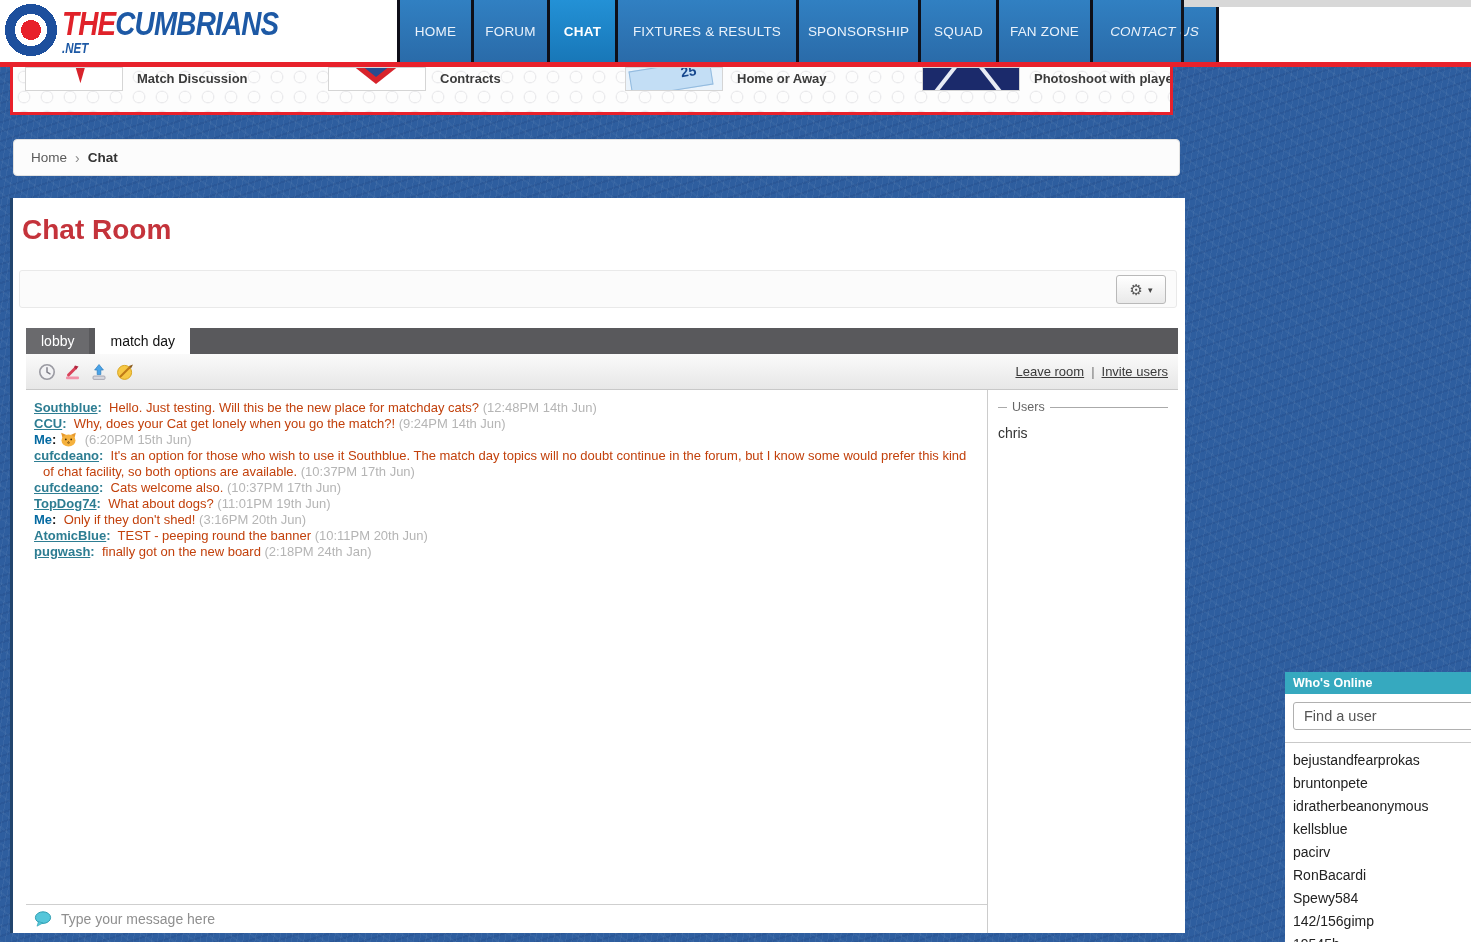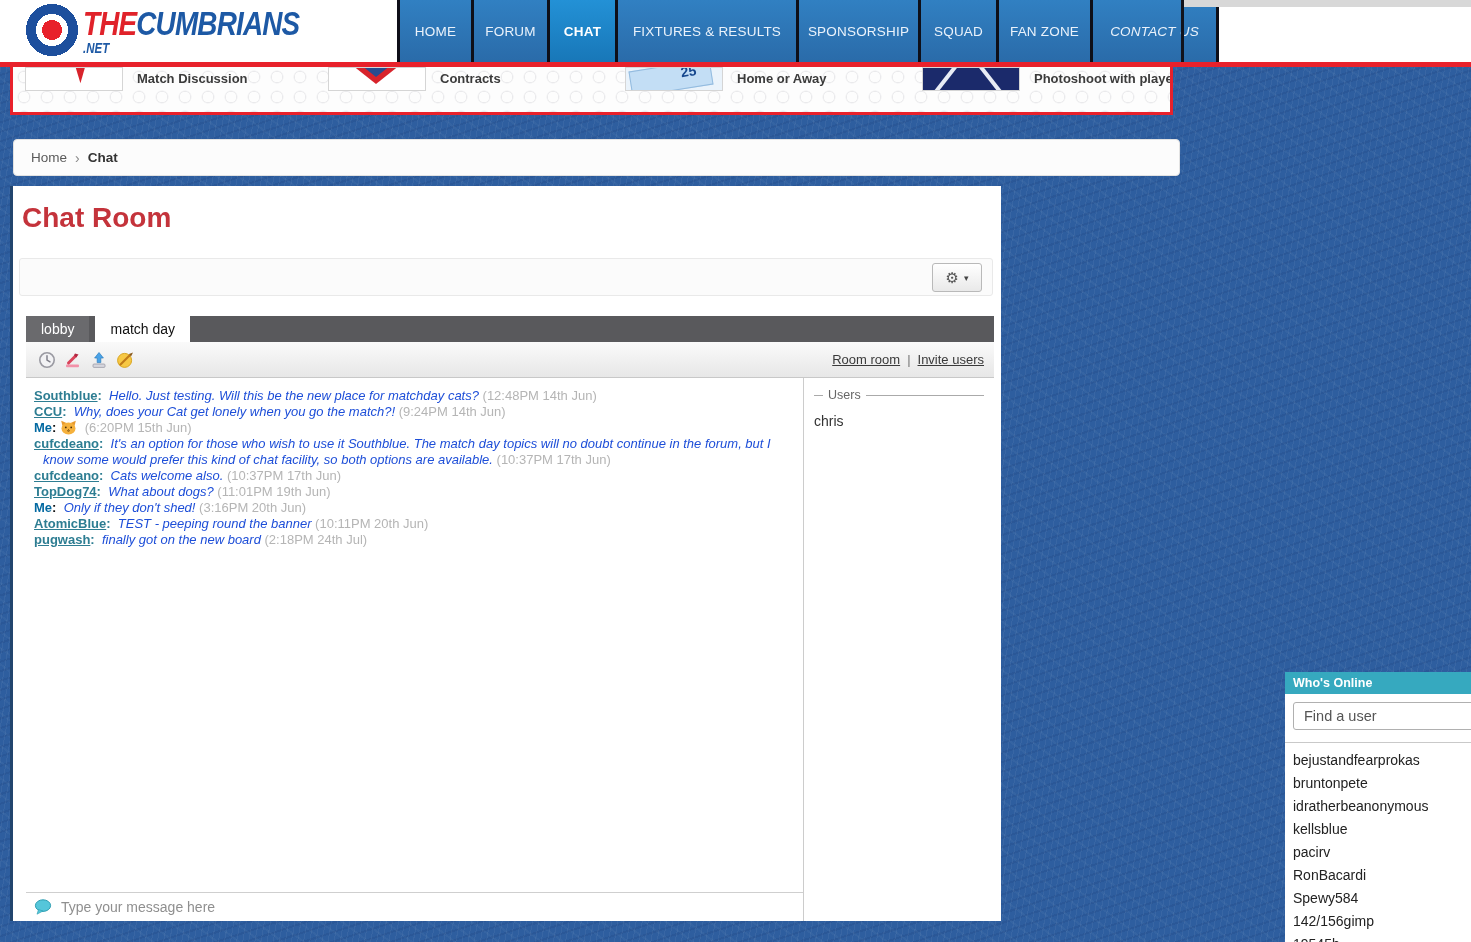--- a/index.html
+++ b/index.html
@@ -9,21 +9,21 @@
     background-color:#2e5e9f;
     background-image:
       repeating-linear-gradient(100deg, rgba(255,255,255,.05) 0 1px, transparent 1px 6px),
       repeating-linear-gradient(-18deg, rgba(10,30,85,.10) 0 2px, transparent 2px 9px),
       repeating-linear-gradient(37deg, rgba(255,255,255,.035) 0 2px, transparent 2px 13px);
   }
   
   #header{position:absolute;left:0;top:0;width:1471px;height:62px;background:#fff;}
   #top-right-strip{position:absolute;left:1182px;top:0;width:289px;height:7px;background:#d8d8d8;}
   #nav-right-divider{position:absolute;left:1181px;top:0;width:3px;height:62px;background:#11131c;}
-  #logo{position:absolute;left:25px;top:3px;display:flex;align-items:center;cursor:pointer;}
+  #logo{position:absolute;left:4px;top:3px;display:flex;align-items:center;cursor:pointer;}
   .bullseye{width:54px;height:54px;border-radius:50%;
     background:radial-gradient(circle at 50% 50%, #e8212b 0 10px, #ffffff 10px 16px, #1d4f9d 16px 26px, #fff 26px);}
   .logo-text{margin-left:4px;transform:scaleX(.82);transform-origin:left center;line-height:1;}
   .logo-row1{font-size:34px;font-weight:bold;font-style:italic;letter-spacing:-1px;white-space:nowrap;}
   .logo-the{color:#e0222a;}
   .logo-cumbrians{color:#1d59a5;}
   .logo-net{color:#1d59a5;font-size:14px;font-weight:bold;font-style:italic;margin-top:1px;}
   #main-nav{position:absolute;left:397px;top:0;height:62px;display:flex;gap:3px;background:#0e0f18;padding:0 3px;}
   .nav-item{display:flex;align-items:center;justify-content:center;height:62px;
     background:linear-gradient(#3180c2,#2a6ba9);color:#eaf2fb;font-size:13.5px;letter-spacing:.2px;cursor:pointer;text-align:center;}
@@ -50,21 +50,21 @@
   .shirt-thumb::before{content:'';position:absolute;left:20px;top:-8px;width:4px;height:40px;background:#e8ecf5;transform:rotate(38deg);}
   .shirt-thumb::after{content:'';position:absolute;left:66px;top:-8px;width:4px;height:40px;background:#e8ecf5;transform:rotate(-38deg);}
   .promo-label{margin:4px 0 0 14px;font-size:13px;font-weight:bold;color:#3b3b3b;white-space:nowrap;}
   
   #breadcrumb{position:absolute;left:13px;top:139px;width:1167px;height:37px;box-sizing:border-box;
     background:#fcfcfc;border:1px solid #e2e2e2;border-radius:4px;display:flex;align-items:center;padding-left:17px;font-size:13.5px;}
   #breadcrumb .bc-home{color:#5a5a5a;cursor:pointer;}
   #breadcrumb .bc-sep{color:#8a8a8a;margin:0 8px;font-size:14px;}
   #breadcrumb .bc-current{color:#333;font-weight:bold;}
   
-  #main-panel{position:absolute;left:10px;top:186px;width:991px;height:735px;box-sizing:border-box;
+  #main-panel{position:absolute;left:10px;top:198px;width:1175px;height:735px;box-sizing:border-box;
     background:#fff;border-left:3px solid #22456e;}
   .page-title{position:absolute;left:9px;top:16px;font-size:28px;font-weight:bold;color:#c4333b;}
   .settings-strip{position:absolute;left:6px;right:8px;top:72px;height:38px;box-sizing:border-box;
     background:#fbfbfb;border:1px solid #e9e9e9;border-radius:3px;}
   .gear-btn{position:absolute;right:10px;top:4px;width:50px;height:29px;box-sizing:border-box;
     background:linear-gradient(#ffffff,#e9e9e9);border:1px solid #b9b9b9;border-radius:3px;
     display:flex;align-items:center;justify-content:center;cursor:pointer;}
   .gear-glyph{font-size:15px;color:#555;font-family:"DejaVu Sans",sans-serif;}
   .caret-glyph{font-size:9px;color:#444;margin-left:5px;font-family:"DejaVu Sans",sans-serif;}
   
@@ -80,21 +80,21 @@
   .tool-link{font-size:13px;color:#3a3a3a;text-decoration:underline;cursor:pointer;}
   .tool-link-sep{color:#777;margin:0 7px;font-size:13px;}
   #chat-body{flex:1;display:flex;min-height:0;}
   #messages-col{flex:1;display:flex;flex-direction:column;border-right:1px solid #ccc;min-width:0;}
   #message-list{flex:1;overflow:hidden;padding:10px 10px 0 8px;font-size:13px;line-height:15.5px;color:#1a1a1a;}
   .msg{padding-left:9px;text-indent:-9px;margin-bottom:0.5px;}
   .uname{color:#2d7d92;font-weight:bold;text-decoration:underline;cursor:pointer;}
   .uname.self{color:#0369a1;text-decoration:none;cursor:default;}
   .colon{color:#2d7d92;font-weight:bold;}
   .colon.self{color:#111;}
-  .mtext{color:#1d4ed8;font-style:italic;}
+  .mtext{color:#c2410c;}
   .mtime{color:#b5b5b5;font-size:13px;}
   .cat-svg{vertical-align:-3px;margin-left:4px;}
   #input-row{height:28px;flex:none;border-top:1px solid #cfcfcf;display:flex;align-items:center;padding:0 8px;}
   #message-input{border:none;outline:none;flex:1;font-size:14px;color:#555;margin-left:7px;font-family:"Liberation Sans",sans-serif;background:transparent;}
   #message-input::placeholder{color:#8f8f8f;}
   #users-col{width:190px;flex:none;padding:10px 10px 0 10px;box-sizing:border-box;}
   .users-legend{display:flex;align-items:center;color:#666;font-size:12.5px;}
   .users-legend::before{content:'';width:9px;height:1px;background:#aaa;margin-right:5px;}
   .users-legend::after{content:'';flex:1;height:1px;background:#aaa;margin-left:5px;}
   .room-user{margin-top:11px;font-size:14px;color:#333;cursor:pointer;}
@@ -202,21 +202,21 @@
         </svg>
       </div>
       <div class="tool-btn">
         <svg width="19" height="18" viewBox="0 0 19 18">
           <circle cx="8.6" cy="9.4" r="7" fill="#f7c844" stroke="#d9a520" stroke-width="1"></circle>
           <path d="M4.5 13.5 L13.5 4.5" stroke="#c07a18" stroke-width="2.2" stroke-linecap="round"></path>
           <path d="M13 3 l4 -1.4 -2 3.8 z" fill="#8a5a1a"></path>
         </svg>
       </div>
       <div id="toolbar-spacer"></div>
-      <span class="tool-link">Room room</span>
+      <span class="tool-link">Leave room</span>
       <span class="tool-link-sep">|</span>
       <span class="tool-link">Invite users</span>
     </div>
 
     <div id="chat-body">
       <div id="messages-col">
         <div id="message-list">
             <div class="msg"><a class="uname">Southblue</a><span class="colon">:</span><span class="mtext">&nbsp; Hello. Just testing. Will this be the new place for matchday cats? </span><span class="mtime">(12:48PM 14th Jun)</span></div>
             <div class="msg"><a class="uname">CCU</a><span class="colon">:</span><span class="mtext">&nbsp; Why, does your Cat get lonely when you go the match?! </span><span class="mtime">(9:24PM 14th Jun)</span></div>
             <div class="msg"><a class="uname self">Me</a><span class="colon self">:</span><svg class="cat-svg" width="17" height="15" viewBox="0 0 17 15">
@@ -226,21 +226,21 @@
                 <circle cx="5.8" cy="7.4" r="0.9" fill="#4a3008"></circle>
                 <circle cx="11.2" cy="7.4" r="0.9" fill="#4a3008"></circle>
                 <path d="M7.2 10.6 q1.3 1.2 2.6 0" stroke="#4a3008" stroke-width="0.8" fill="none"></path>
                 <path d="M8.5 9.3 l0 1" stroke="#4a3008" stroke-width="0.8"></path>
               </svg>&nbsp; <span class="mtime">(6:20PM 15th Jun)</span></div>
             <div class="msg"><a class="uname">cufcdeano</a><span class="colon">:</span><span class="mtext">&nbsp; It's an option for those who wish to use it Southblue. The match day topics will no doubt continue in the forum, but I know some would prefer this kind of chat facility, so both options are available. </span><span class="mtime">(10:37PM 17th Jun)</span></div>
             <div class="msg"><a class="uname">cufcdeano</a><span class="colon">:</span><span class="mtext">&nbsp; Cats welcome also. </span><span class="mtime">(10:37PM 17th Jun)</span></div>
             <div class="msg"><a class="uname">TopDog74</a><span class="colon">:</span><span class="mtext">&nbsp; What about dogs? </span><span class="mtime">(11:01PM 19th Jun)</span></div>
             <div class="msg"><a class="uname self">Me</a><span class="colon self">:</span><span class="mtext">&nbsp; Only if they don't shed! </span><span class="mtime">(3:16PM 20th Jun)</span></div>
             <div class="msg"><a class="uname">AtomicBlue</a><span class="colon">:</span><span class="mtext">&nbsp; TEST - peeping round the banner </span><span class="mtime">(10:11PM 20th Jun)</span></div>
-            <div class="msg"><a class="uname">pugwash</a><span class="colon">:</span><span class="mtext">&nbsp; finally got on the new board </span><span class="mtime">(2:18PM 24th Jul)</span></div>
+            <div class="msg"><a class="uname">pugwash</a><span class="colon">:</span><span class="mtext">&nbsp; finally got on the new board </span><span class="mtime">(2:18PM 24th Jan)</span></div>
           </div>
         <div id="input-row">
           <svg width="18" height="16" viewBox="0 0 18 16">
             <ellipse cx="9" cy="6.6" rx="7.6" ry="5.8" fill="#55c6da" stroke="#2d9db1" stroke-width="1"></ellipse>
             <path d="M4.5 10.5 L3 15.2 L9 12 Z" fill="#55c6da" stroke="#2d9db1" stroke-width="0.6"></path>
           </svg>
           <input id="message-input" type="text" placeholder="Type your message here" style="">
         </div>
       </div>
       <div id="users-col">

